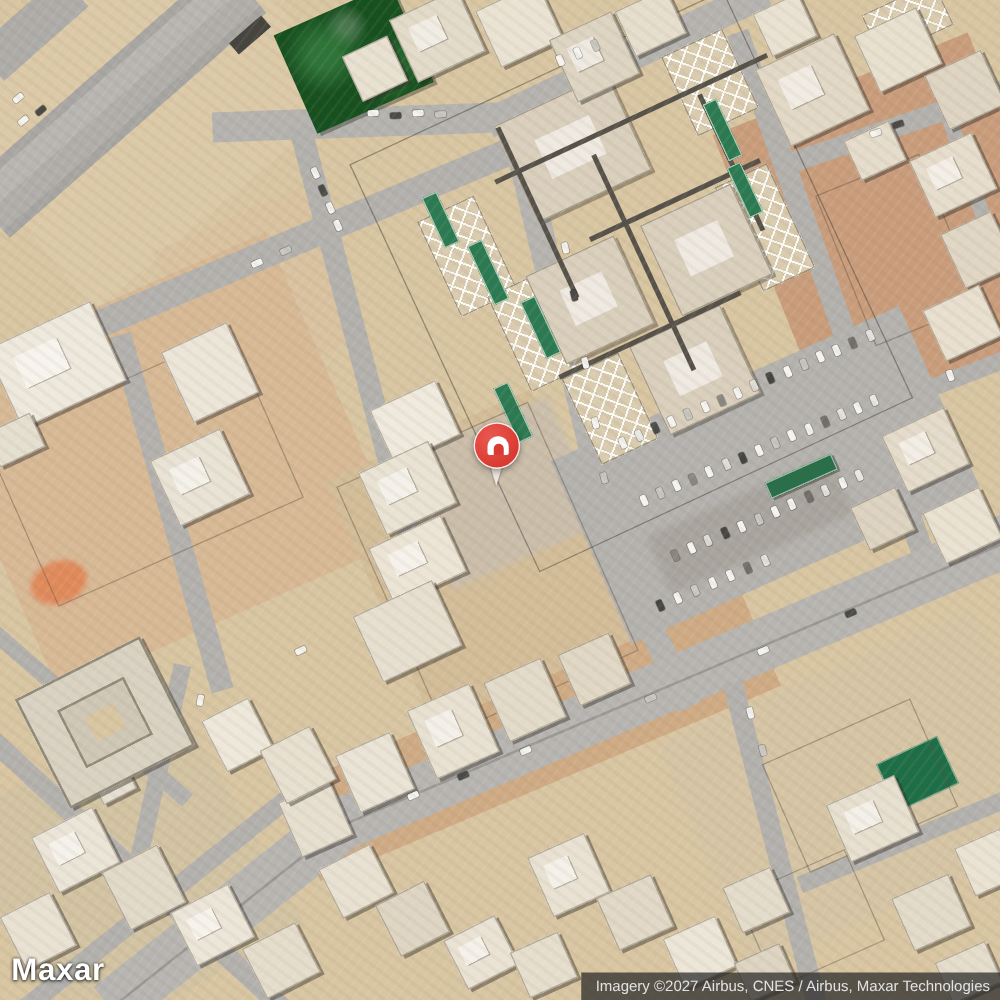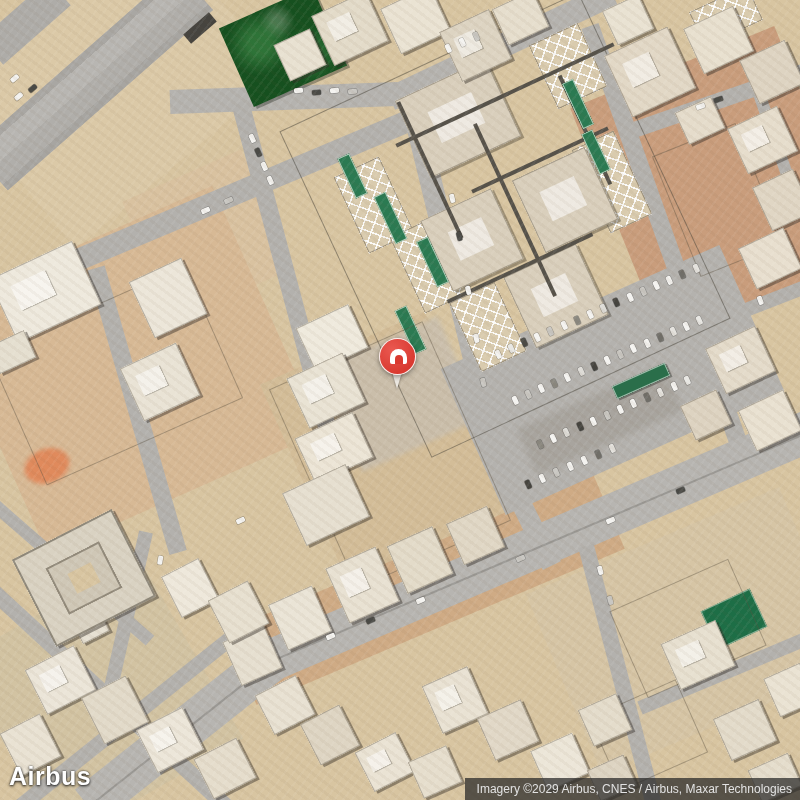--- a/index.html
+++ b/index.html
@@ -302,15 +302,15 @@
 
   <div class="pin" style="--pin-color: #d93a31;">
     <div class="pin-tail"></div>
     <div class="pin-circle">
       <div class="pin-house">
         <div class="pin-door"></div>
       </div>
     </div>
   </div>
 
-  <div class="google-logo">Airbus</div>
-  <div class="attribution">Imagery ©2029 Airbus, CNES / Airbus, Maxar Technologies</div>
+  <div class="google-logo">Maxar</div>
+  <div class="attribution">Imagery ©2027 Airbus, CNES / Airbus, Maxar Technologies</div>
 </div>
 
 </body></html>

